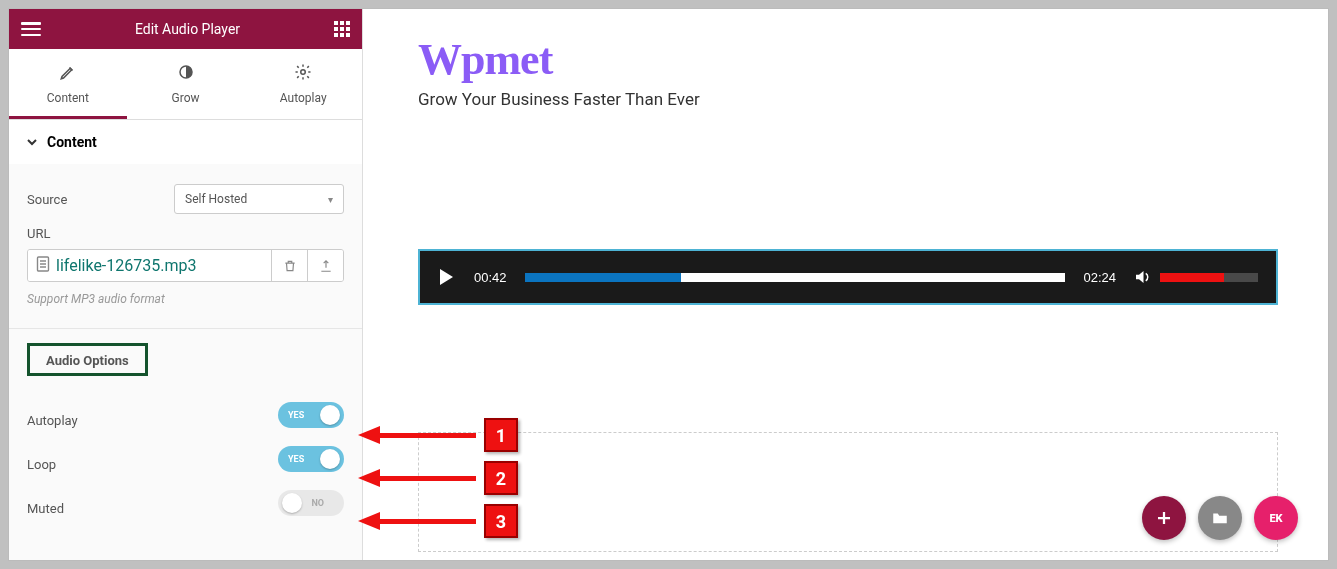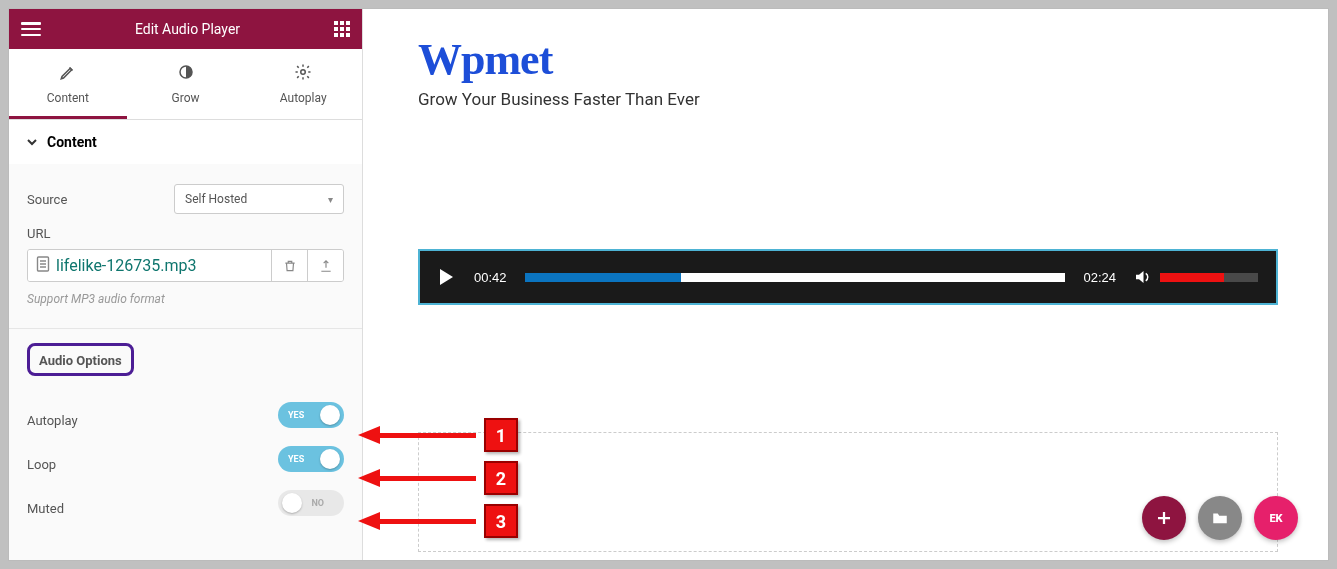--- a/index.html
+++ b/index.html
@@ -32,38 +32,38 @@
 .caret-down { font-size:10px; color:#888; }
 
 .url-label { font-size:13px; color:#555; margin-top:6px; }
 .url-input-wrap { display:flex; margin-top:8px; border:1px solid #ccc; border-radius:3px; overflow:hidden; }
 .url-input { flex:1; display:flex; align-items:flex-start; padding: 6px 8px; background:#fff; font-size:16px; color:#0f766e;}
 .url-input svg { margin-right:6px;}
 .url-btn { width:36px; display:flex; align-items:center; justify-content:center; border-left:1px solid #ccc; background:#fff; cursor:pointer; color:#888;}
 .hint { font-size:12px; color:#999; font-style:italic; margin-top:10px; }
 
 .subhead { font-weight:700; font-size:13px; color:#555; margin: 4px 0 14px; display:inline-block; }
-.highlight-box { border: 3px solid #4c1d95; border-radius:8px; padding: 4px 9px; display:inline-block; margin-bottom:8px;}
+.highlight-box { border: 3px solid #14532d; border-radius:0; padding: 4px 16px; display:inline-block; margin-bottom:8px;}
 
 .opt-row { display:flex; align-items:flex-end; justify-content:space-between; margin: 18px 0; font-size:13px; color:#555;}
 .toggle { width:66px; height:26px; border-radius:14px; position:relative; cursor:pointer; display:flex; align-items:center;}
 .toggle.on { background:#6bc2e0; }
 .toggle.off { background:#e8e8e8; }
 .toggle .knob { width:20px; height:20px; border-radius:50%; background:#fff; position:absolute; top:3px; box-shadow:0 1px 2px rgba(0,0,0,.25);}
 .toggle.on .knob { right:4px; }
 .toggle.off .knob { left:4px; }
 .toggle .t-label { font-size:9px; font-weight:700; position:absolute; }
 .toggle.on .t-label { left:10px; color:#fff; }
 .toggle.off .t-label { right:20px; color:#aaa; }
 
 .divider-edge { position:absolute; left:370px; top:440px; width:22px; height:60px; background:#ececec; border-radius:0 4px 4px 0; box-shadow:1px 0 2px rgba(0,0,0,.08); }
 
 
 .canvas { flex:1; position:relative; background:#fff; padding: 25px 50px 0 55px; }
-.brand { color:#1d4ed8; font-size:44px; font-weight:700; font-family: Georgia, 'Times New Roman', serif; letter-spacing:-1px;}
+.brand { color:#8b5cf6; font-size:44px; font-weight:700; font-family: Georgia, 'Times New Roman', serif; letter-spacing:-1px;}
 .subtitle { font-size:17px; color:#333; margin-top:4px; }
 
 .player { margin-top: 140px; width: 860px; height:56px; background:#1a1a1a; border:2px solid #4db3d4; display:flex; align-items:center; padding: 0 18px; }
 .play-btn { color:#fff; margin-right:12px; cursor:pointer;}
 .time { color:#fff; font-size:13px; margin:0 8px; font-family: Arial, sans-serif;}
 .progress { flex:1; height:9px; background:#fff; margin: 0 10px; position:relative; cursor:pointer;}
 .progress-fill { position:absolute; left:0; top:0; height:100%; background:#0b74c0; }
 .vol-icon { color:#fff; margin:0 8px; cursor:pointer;}
 .volume { width:98px; height:9px; background:#494949; position:relative; cursor:pointer;}
 .volume-fill { position:absolute; left:0; top:0; height:100%; background:#e11;}

